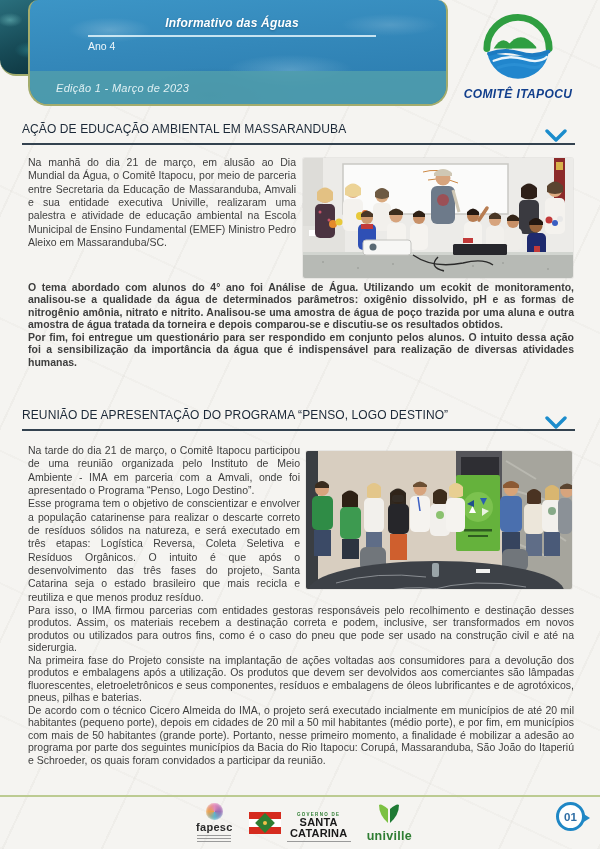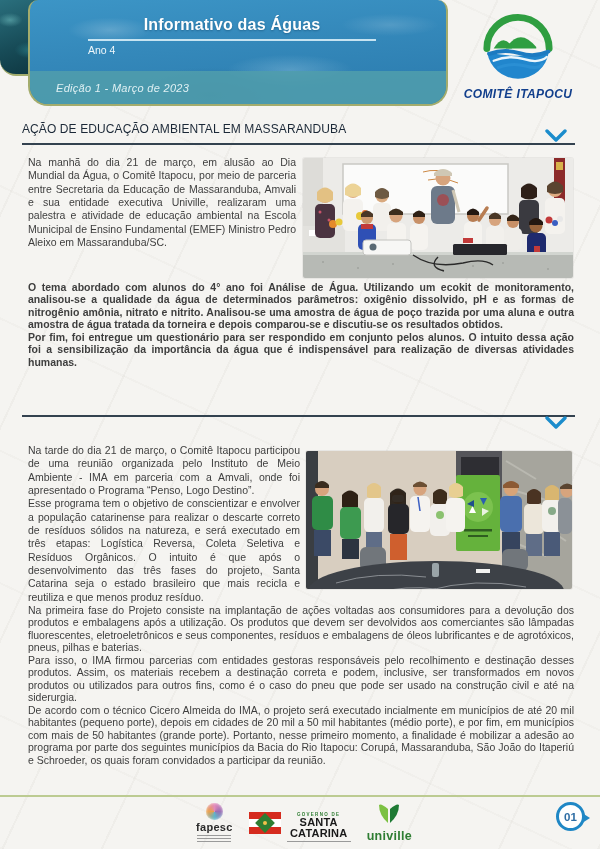--- a/index.html
+++ b/index.html
@@ -28,22 +28,23 @@
       radial-gradient(60px 18px at 80px 30px, rgba(255,255,255,0.20), rgba(0,0,0,0) 70%),
       radial-gradient(90px 22px at 260px 70px, rgba(220,245,255,0.22), rgba(0,0,0,0) 70%),
       radial-gradient(70px 16px at 360px 25px, rgba(255,255,255,0.15), rgba(0,0,0,0) 70%),
       radial-gradient(120px 40px at 180px 95px, rgba(30,90,130,0.45), rgba(0,0,0,0) 70%),
       linear-gradient(175deg,#3c95c6 0%, #3488ba 45%, #2a7aad 100%);
     border:2px solid #a3ac6d; border-top:none;
     border-radius:10px 10px 20px 20px;
   }
   .title-wrap { position:absolute; left:52px; top:16px; width:300px; text-align:center; }
   .nl-title {
-    color:#ffffff; font-size:16px; font-weight:bold; letter-spacing:0.2px;
+    color:#ffffff; font-size:12px; font-weight:bold; letter-spacing:0.2px;
     text-shadow:0 1px 2px rgba(0,40,70,0.35);
+    font-style:italic;
   }
   .title-rule { margin:5px auto 0 auto; width:288px; height:2px; background:rgba(225,243,250,0.85); }
   .ano { width:288px; margin:3px auto 0 auto; text-align:left; color:#eef7fb; font-size:10.5px; }
   .edition-strip {
     position:absolute; left:0; bottom:0; width:100%; height:33px;
     background:rgba(80,157,172,0.88);
     border-radius:0 0 18px 18px;
     display:flex; align-items:center; padding-left:26px;
   }
   .edition-strip span { color:#dff0f3; font-size:11px; font-style:italic; font-weight:300; letter-spacing:0.3px; }
@@ -249,20 +250,21 @@
       <rect x="160" y="80" width="10" height="5" fill="#c23a3a"></rect>
     </svg>
   </div>
 
   <div class="full-text" style="left:28px; top:281px; width:546px;font-weight:bold;">
     <p>O tema abordado com alunos do 4° ano foi Análise de Água. Utilizando um ecokit de monitoramento, analisou-se a qualidade da água de determinados parâmetros: oxigênio dissolvido, pH e as formas de nitrogênio amônia, nitrato e nitrito. Analisou-se uma amostra de água de poço trazida por uma aluna e outra amostra de água tratada da torneira e depois comparou-se e discutiu-se os resultados obtidos.</p>
     <p>Por fim, foi entregue um questionário para ser respondido em conjunto pelos alunos. O intuito dessa ação foi a sensibilização da importância da água que é indispensável para realização de diversas atividades humanas.</p>
   </div>
 
   <div class="sec-head" style="top:408px;">
+    <h2>REUNIÃO DE APRESENTAÇÃO DO PROGRAMA “PENSO, LOGO DESTINO”</h2>
     <div class="head-rule"></div>
   </div>
   <svg class="chev" style="left:545px; top:416px;" viewBox="0 0 22 14">
     <polyline points="2,2 11,11 20,2" fill="none" stroke="#1b8ccc" stroke-width="3.4" stroke-linecap="round" stroke-linejoin="round"></polyline>
   </svg>
 
   <div class="col-text" style="left:28px; top:444px; width:272px;">
     <p>Na tarde do dia 21 de março, o Comitê Itapocu participou de uma reunião organizada pelo Instituto de Meio Ambiente - IMA em parceria com a Amvali, onde foi apresentado o Programa “Penso, Logo Destino”.</p>
     <p>Esse programa tem o objetivo de conscientizar e envolver a população catarinense para realizar o descarte correto de resíduos sólidos na natureza, e será executado em três etapas: Logística Reversa, Coleta Seletiva e Resíduos Orgânicos. O intuito é que após o desenvolvimento das três fases do projeto, Santa Catarina seja o estado brasileiro que mais recicla e reutiliza e que menos produz resíduo.</p>
   </div>
@@ -357,22 +359,22 @@
       <rect x="54" y="96" width="26" height="24" rx="6" fill="#71767b"></rect>
       <rect x="196" y="98" width="26" height="22" rx="6" fill="#71767b"></rect>
       <ellipse cx="130" cy="140" rx="128" ry="30" fill="#3d4147"></ellipse>
       <path d="M30 132 q40 -12 90 -6 M120 140 q50 -14 100 -4 M70 142 q30 -8 60 -4" stroke="#c9ccd0" stroke-width="1" fill="none" opacity="0.55"></path>
       <rect x="126" y="112" width="7" height="14" rx="2" fill="#9aa4a8"></rect>
       <rect x="170" y="118" width="14" height="4" fill="#f2f2f0"></rect>
     </svg>
   </div>
 
   <div class="full-text" style="left:28px; top:604px; width:546px;">
+    <p>Para isso, o IMA firmou parcerias com entidades gestoras responsáveis pelo recolhimento e destinação desses produtos. Assim, os materiais recebem a destinação correta e podem, inclusive, ser transformados em novos produtos ou utilizados para outros fins, como é o caso do pneu que pode ser usado na construção civil e até na siderurgia.</p>
     <p>Na primeira fase do Projeto consiste na implantação de ações voltadas aos consumidores para a devolução dos produtos e embalagens após a utilização. Os produtos que devem ser devolvidos aos comerciantes são lâmpadas fluorescentes, eletroeletrônicos e seus componentes, resíduos e embalagens de óleos lubrificantes e de agrotóxicos, pneus, pilhas e baterias.</p>
-    <p>Para isso, o IMA firmou parcerias com entidades gestoras responsáveis pelo recolhimento e destinação desses produtos. Assim, os materiais recebem a destinação correta e podem, inclusive, ser transformados em novos produtos ou utilizados para outros fins, como é o caso do pneu que pode ser usado na construção civil e até na siderurgia.</p>
     <p>De acordo com o técnico Cicero Almeida do IMA, o projeto será executado incialmente em municípios de até 20 mil habitantes (pequeno porte), depois em cidades de 20 mil a 50 mil habitantes (médio porte), e por fim, em municípios com mais de 50 habitantes (grande porte). Portanto, nesse primeiro momento, a finalidade é mobilizar a adesão ao programa por parte dos seguintes municípios da Bacia do Rio Itapocu: Corupá, Massaranduba, São João do Itaperiú e Schroeder, os quais foram convidados a participar da reunião.</p>
   </div>
 
   <div class="foot-rule"></div>
 
   <div class="logos">
     <div class="fapesc">
       <div class="fapesc-ball"></div>
       <div class="fapesc-label">fapesc</div>
       <div class="tiny-lines">

